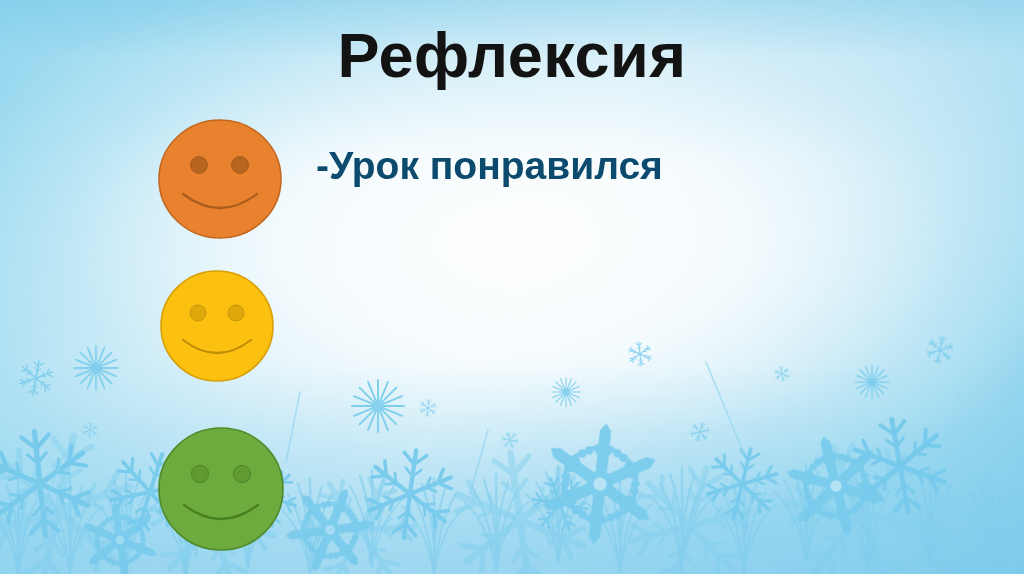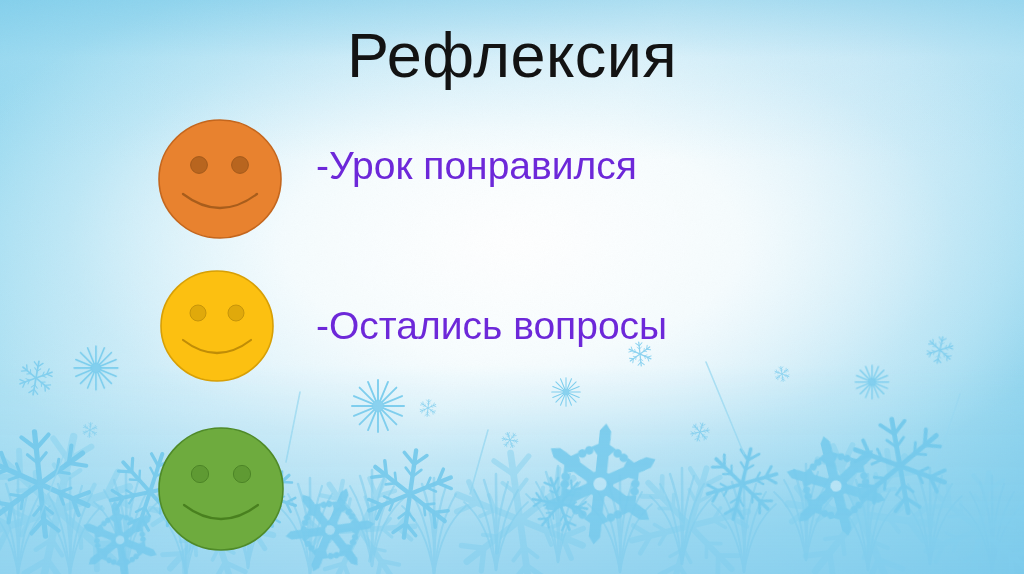--- a/index.html
+++ b/index.html
@@ -73,30 +73,30 @@
   
   .title {
     position: absolute;
     left: 0;
     right: 0;
     top: 22px;
     text-align: center;
     font-size: 63px;
     line-height: 1.05;
     color: #131313;
-    font-weight: 400;
+    font-weight: 700;
     letter-spacing: 0.5px;
   }
   .line {
     position: absolute;
     left: 316px;
     font-size: 39px;
     line-height: 1;
-    color: #6d28d9;
-    font-weight: 400;
+    color: #0c4a6e;
+    font-weight: 700;
     white-space: nowrap;
   }
   .line-1 { top: 146px; }
   .line-2 { top: 306px; }
   .line-3 { top: 474px; }
 </style>
 </head>
 <body>
 
 <div id="slide">
@@ -298,15 +298,14 @@
   </svg>
 
   <svg class="face" style="left:156px; top:425px;" width="130" height="128" viewBox="0 0 130 128">
     <ellipse cx="65" cy="64" rx="62" ry="61" fill="#6eab3e" stroke="#4f8a28" stroke-width="1.6"></ellipse>
     <circle cx="44" cy="49" r="8.6" fill="#5f9a33" stroke="#4d8527" stroke-width="1"></circle>
     <circle cx="86" cy="49" r="8.6" fill="#5f9a33" stroke="#4d8527" stroke-width="1"></circle>
     <path d="M 28 80 Q 65 108 102 80" fill="none" stroke="#49801f" stroke-width="2.2" stroke-linecap="round"></path>
   </svg>
 
   <div class="line line-1">-Урок понравился</div>
-  <div class="line line-2">-Остались вопросы</div>
 
 </div>
 
 </body></html>

